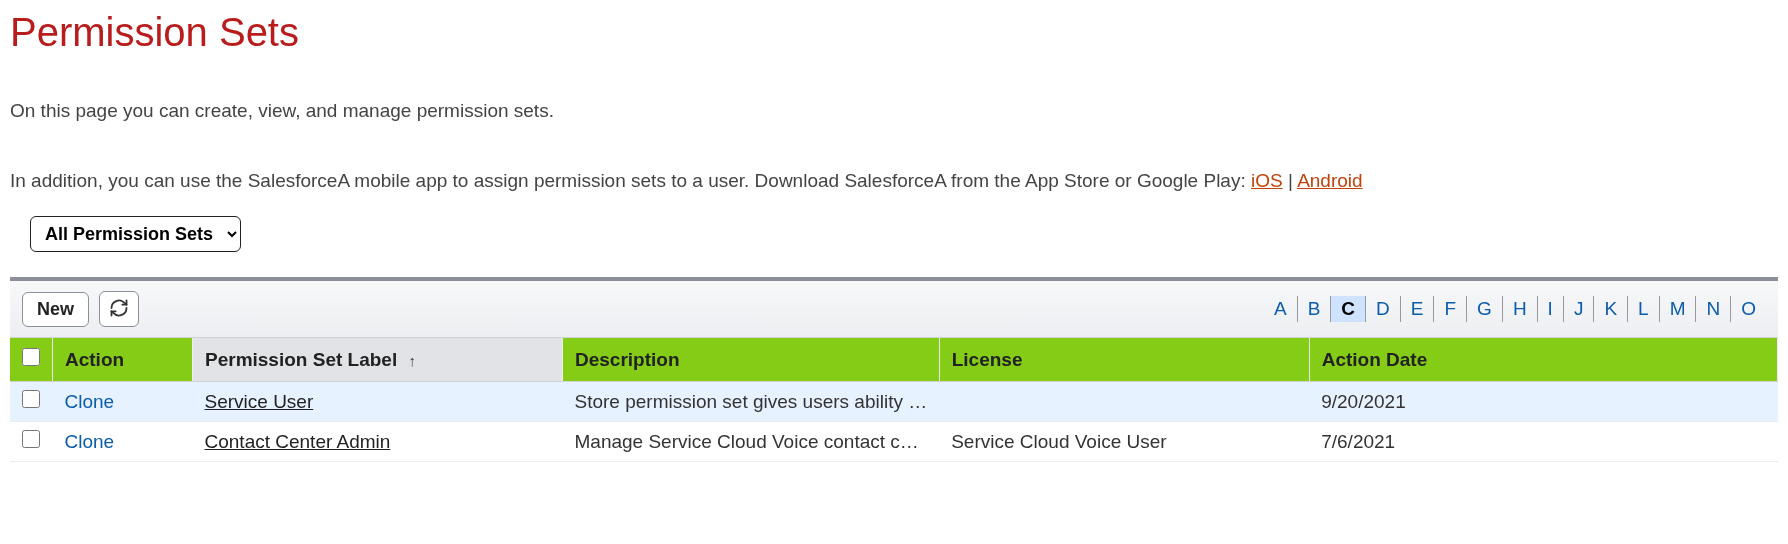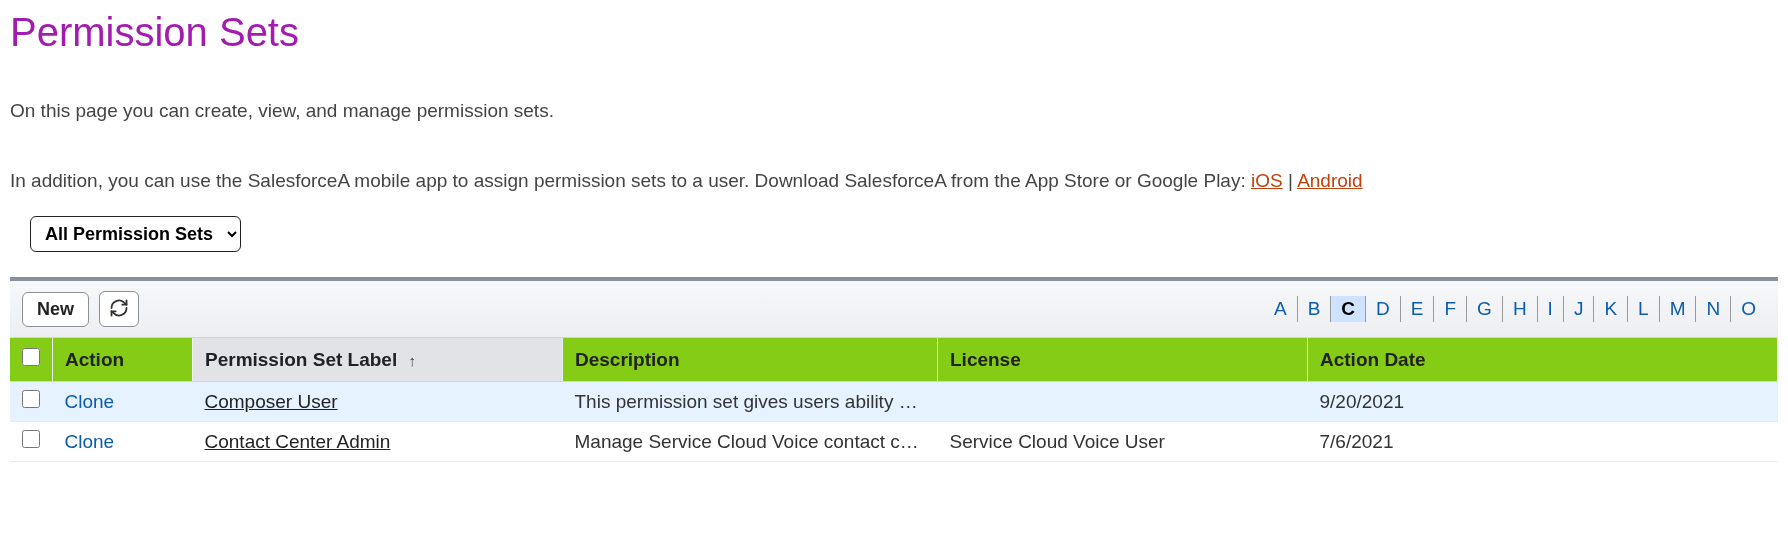--- a/index.html
+++ b/index.html
@@ -6,21 +6,21 @@
     body {
       font-family: Arial, Helvetica, sans-serif;
       font-size: 19px;
       color: #333;
       padding: 10px;
       background: #fff;
     }
     h1 {
       font-size: 40px;
       font-weight: normal;
-      color: #a21caf;
+      color: #b91c1c;
       margin-bottom: 25px;
     }
     .intro-text {
       color: #444;
       margin-bottom: 22px;
       line-height: 1.4;
       margin-top: 43px;
     }
     .intro-text a {
       color: #c2410c;
@@ -224,22 +224,22 @@
         </th>
         <th>Description</th>
         <th>License</th>
         <th>Action Date</th>
       </tr>
     </thead>
     <tbody id="table-body">
         <tr class="selected">
           <td class="chk-cell"><input type="checkbox" style=""></td>
           <td class="action-cell"><a href="#">Clone</a></td>
-          <td class="label-cell"><a href="#">Composer User</a></td>
-          <td>This permission set gives users ability …</td>
+          <td class="label-cell"><a href="#">Service User</a></td>
+          <td>Store permission set gives users ability …</td>
           <td></td>
           <td>9/20/2021</td>
         </tr>
         <tr>
           <td class="chk-cell"><input type="checkbox" style=""></td>
           <td class="action-cell"><a href="#">Clone</a></td>
           <td class="label-cell"><a href="#">Contact Center Admin</a></td>
           <td>Manage Service Cloud Voice contact c…</td>
           <td>Service Cloud Voice User</td>
           <td>7/6/2021</td>

